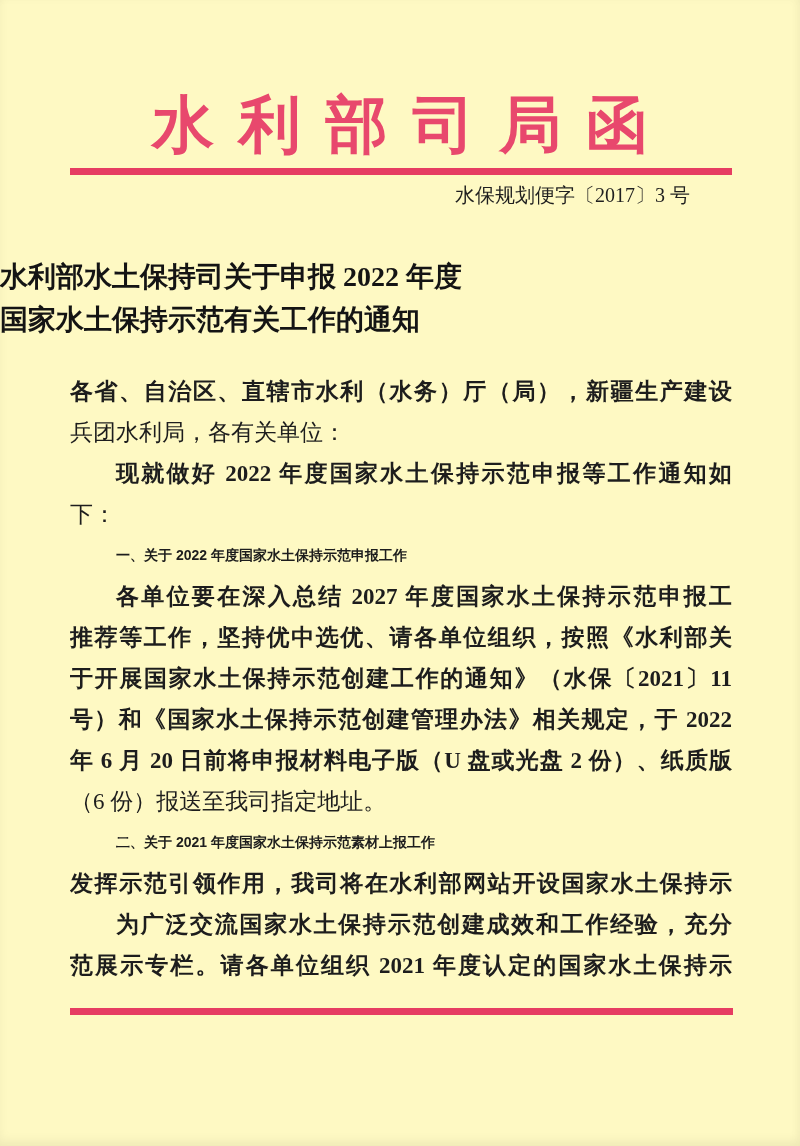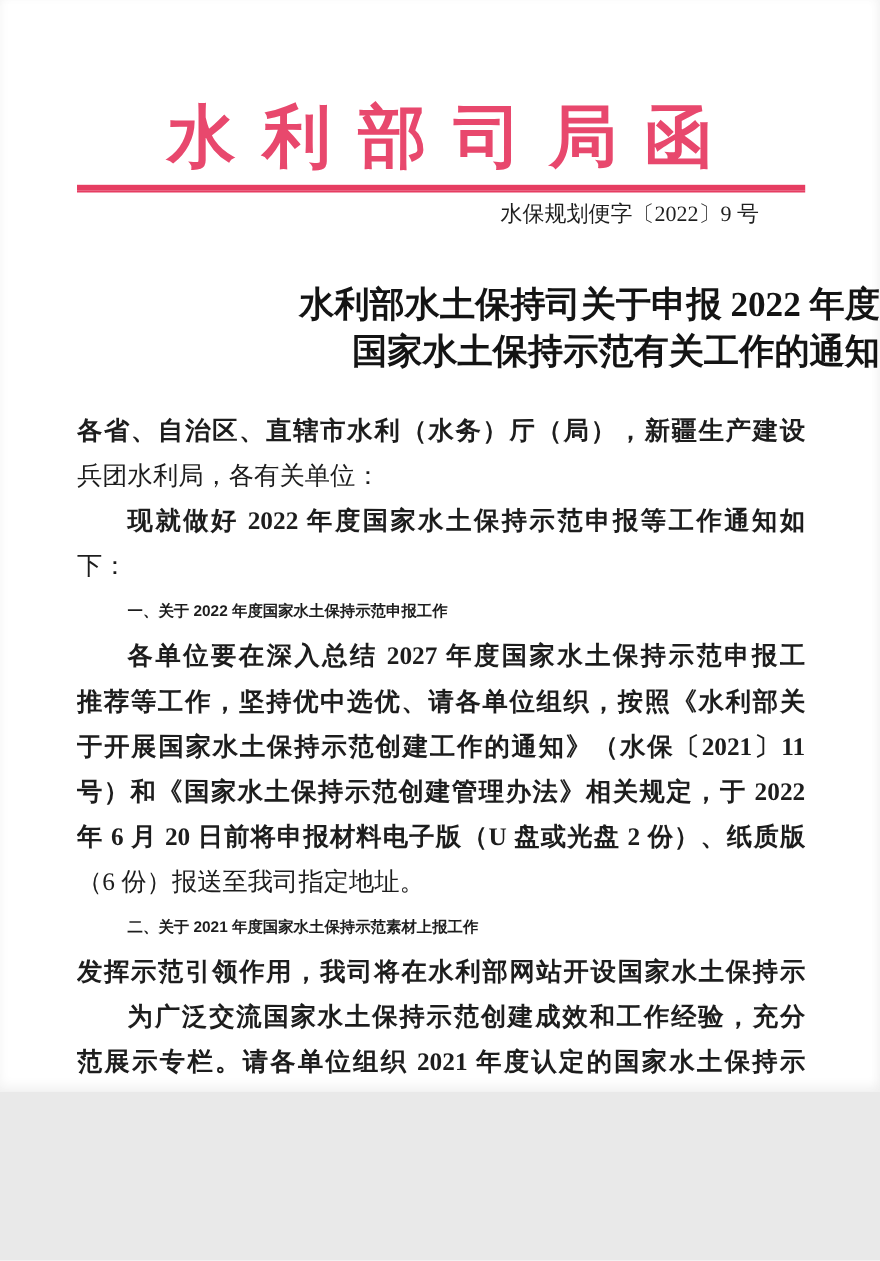--- a/index.html
+++ b/index.html
@@ -1,22 +1,22 @@
 <!DOCTYPE html>
 <html><head>
 <meta charset="utf-8">
 <style>
   * { margin: 0; padding: 0; box-sizing: border-box; }
   html, body { background: #e9e9e9; }
   .page {
     position: relative;
     width: 800px;
-    height: 993px;
+    height: 1146px;
     margin: 0 auto;
-    background: #ffffff;
+    background: #fef9c3;
     box-shadow: inset 0 -6px 10px rgba(0,0,0,0.05), inset -4px 0 8px rgba(0,0,0,0.02);
     font-family: "Liberation Serif", "DejaVu Serif", serif;
     color: #1d1d1d;
     overflow: hidden;
   }
   .letterhead {
     padding-top: 92px;
     text-align: center;
     font-size: 62px;
     line-height: 66px;
@@ -35,22 +35,22 @@
   .doc-number {
     margin-top: 6px;
     padding-right: 110px;
     text-align: right;
     font-size: 20px;
     line-height: 28px;
     color: #1f1f1f;
   }
   .doc-title {
     margin-top: 46px;
-    text-align: right;
-    font-size: 32px;
+    text-align: left;
+    font-size: 28px;
     line-height: 43px;
     font-weight: bold;
     color: #141414;
   }
   .body-text {
     margin: 30px 68px 0 70px;
     font-size: 23px;
   }
   .line {
     display: block;
@@ -80,21 +80,21 @@
 </style>
 </head>
 <body>
 
 <div class="page">
 
   <div class="letterhead">水利部司局函</div>
 
   <div class="rule-top"></div>
 
-  <div class="doc-number">水保规划便字〔2022〕9 号</div>
+  <div class="doc-number">水保规划便字〔2017〕3 号</div>
 
   <div class="doc-title">
     <div>水利部水土保持司关于申报 2022 年度</div>
     <div>国家水土保持示范有关工作的通知</div>
   </div>
 
   <div class="body-text">
     <span class="line j">各省、自治区、直辖市水利（水务）厅（局），新疆生产建设</span>
     <span class="line">兵团水利局，各有关单位：</span>
     <span class="line j indent">现就做好 2022 年度国家水土保持示范申报等工作通知如</span>

